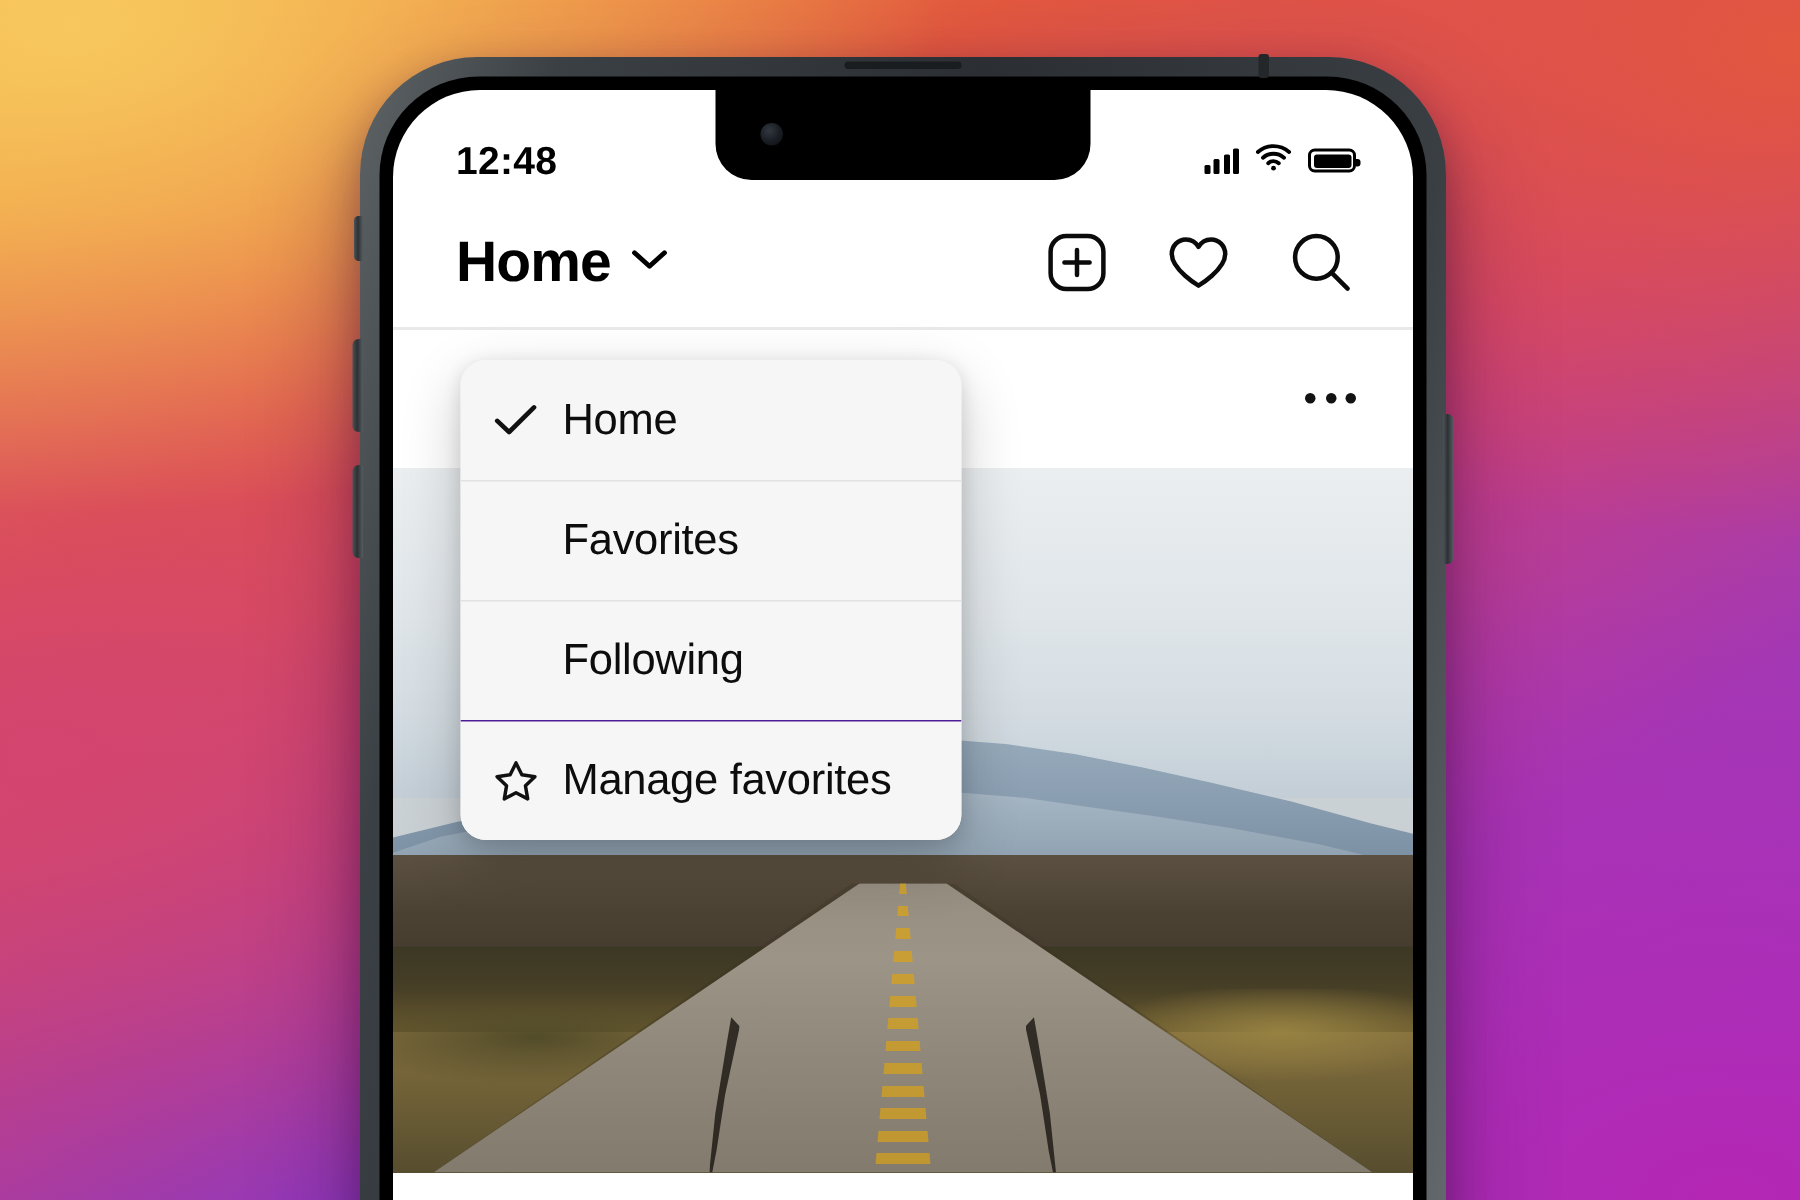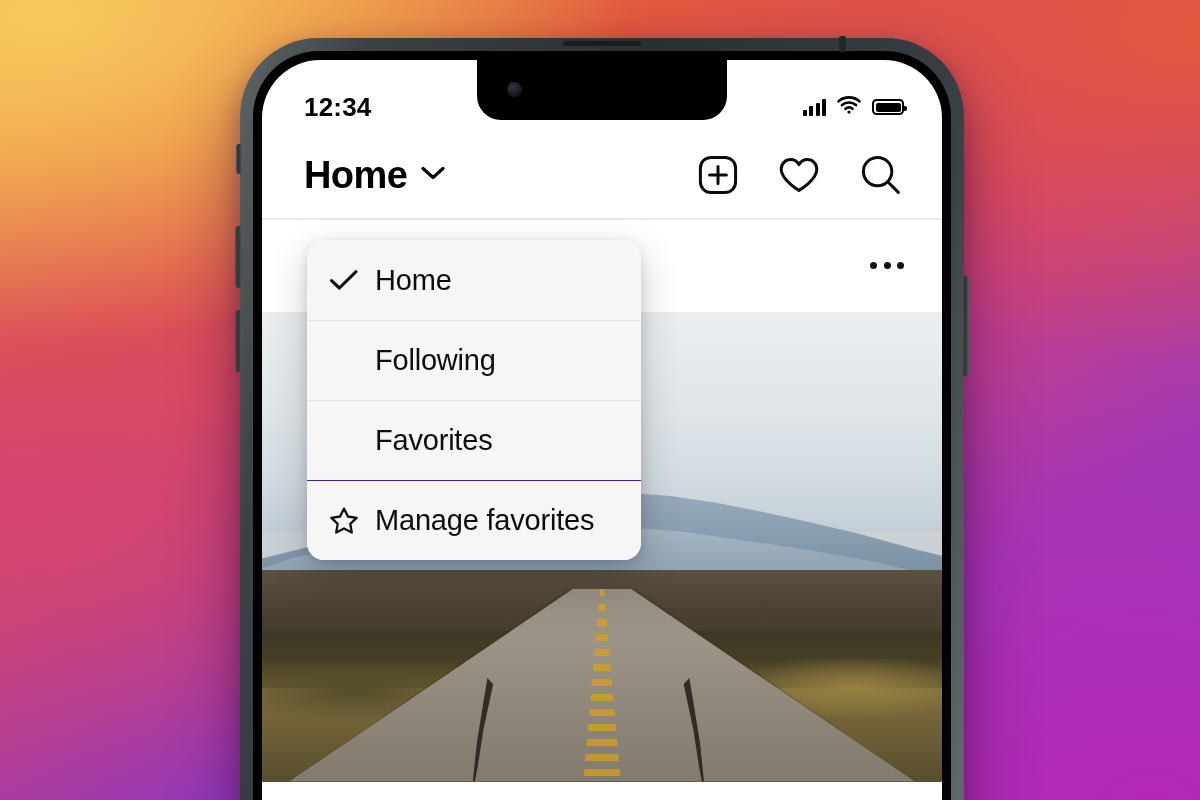--- a/index.html
+++ b/index.html
@@ -252,21 +252,21 @@
   <div id="phone-inner">
     <div id="screen">
 
       <div id="screen-content">
 
         <div id="notch">
           <div id="notch-camera"></div>
         </div>
 
         <div id="status-bar">
-          <div id="status-time">12:34</div>
+          <div id="status-time">12:48</div>
           <div id="status-icons">
             <span class="bars">
                 <i></i>
                 <i></i>
                 <i></i>
                 <i></i>
               </span>
             <span>
               <svg width="24" height="18" viewBox="0 0 24 18" fill="none">
                 <path d="M1.6 5.3C4.5 2.8 8.1 1.4 12 1.4s7.5 1.4 10.4 3.9" stroke="#000" stroke-width="2.6" stroke-linecap="round"></path>
@@ -346,26 +346,26 @@
             <span class="mi-icon">
               <svg width="30" height="24" viewBox="0 0 30 24" fill="none">
                 <path d="M2.5 12.6L10.4 20 27 3.6" stroke="#111" stroke-width="3.1" stroke-linecap="round" stroke-linejoin="round"></path>
               </svg>
             </span>
             <span class="mi-label">Home</span>
           </div>
 
           <div class="menu-item">
             <span class="mi-icon"></span>
-            <span class="mi-label">Following</span>
+            <span class="mi-label">Favorites</span>
           </div>
 
           <div class="menu-item">
             <span class="mi-icon"></span>
-            <span class="mi-label">Favorites</span>
+            <span class="mi-label">Following</span>
           </div>
 
           <div class="menu-item group-gap">
             <span class="mi-icon">
               <svg width="30" height="30" viewBox="0 0 30 30" fill="none">
                 <path d="M15 2.6l3.9 7.9 8.7 1.3-6.3 6.1 1.5 8.7L15 22.5l-7.8 4.1 1.5-8.7-6.3-6.1 8.7-1.3z" stroke="#111" stroke-width="2.3" stroke-linejoin="round"></path>
               </svg>
             </span>
             <span class="mi-label">Manage favorites</span>
           </div>

